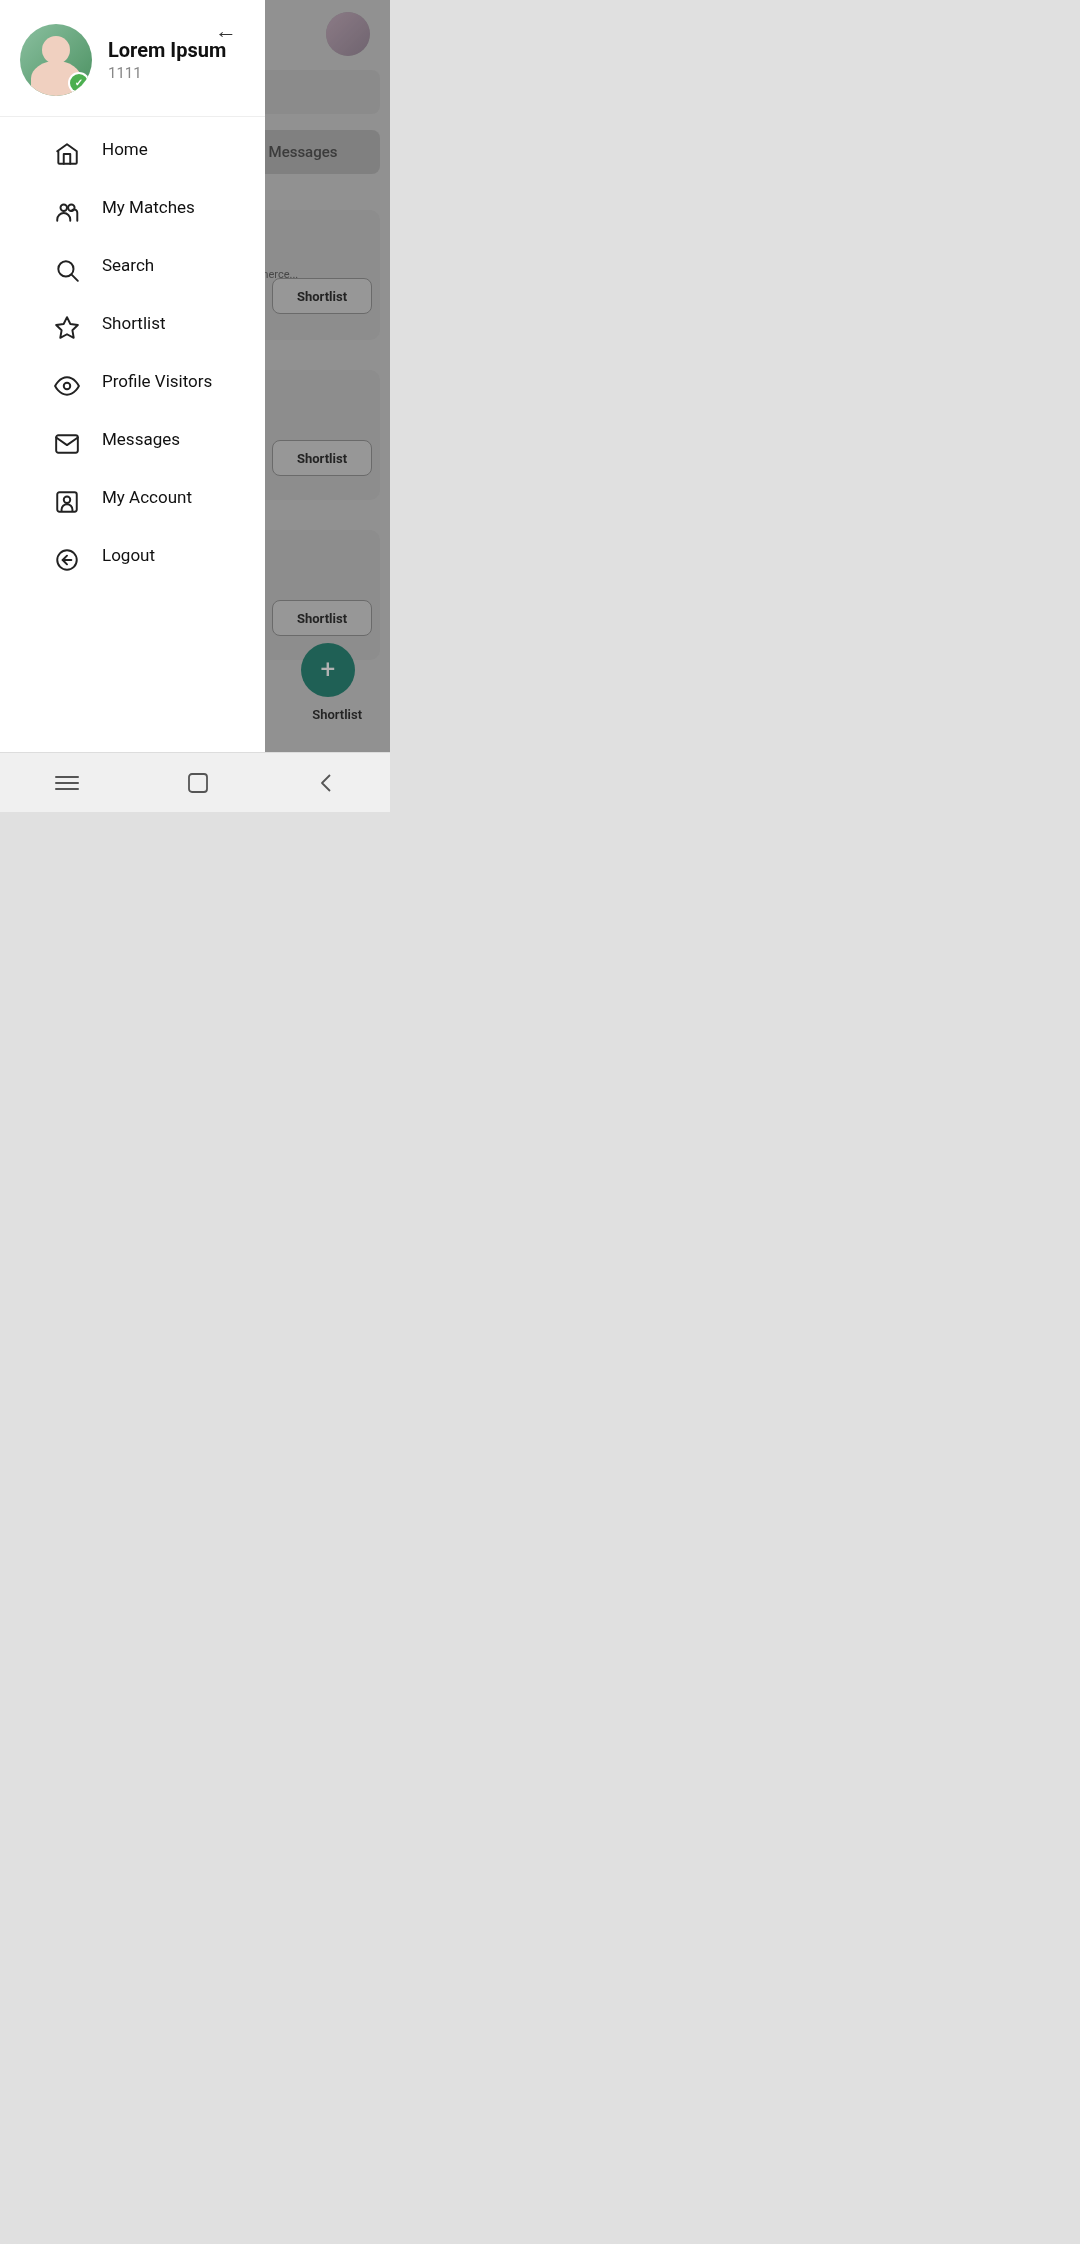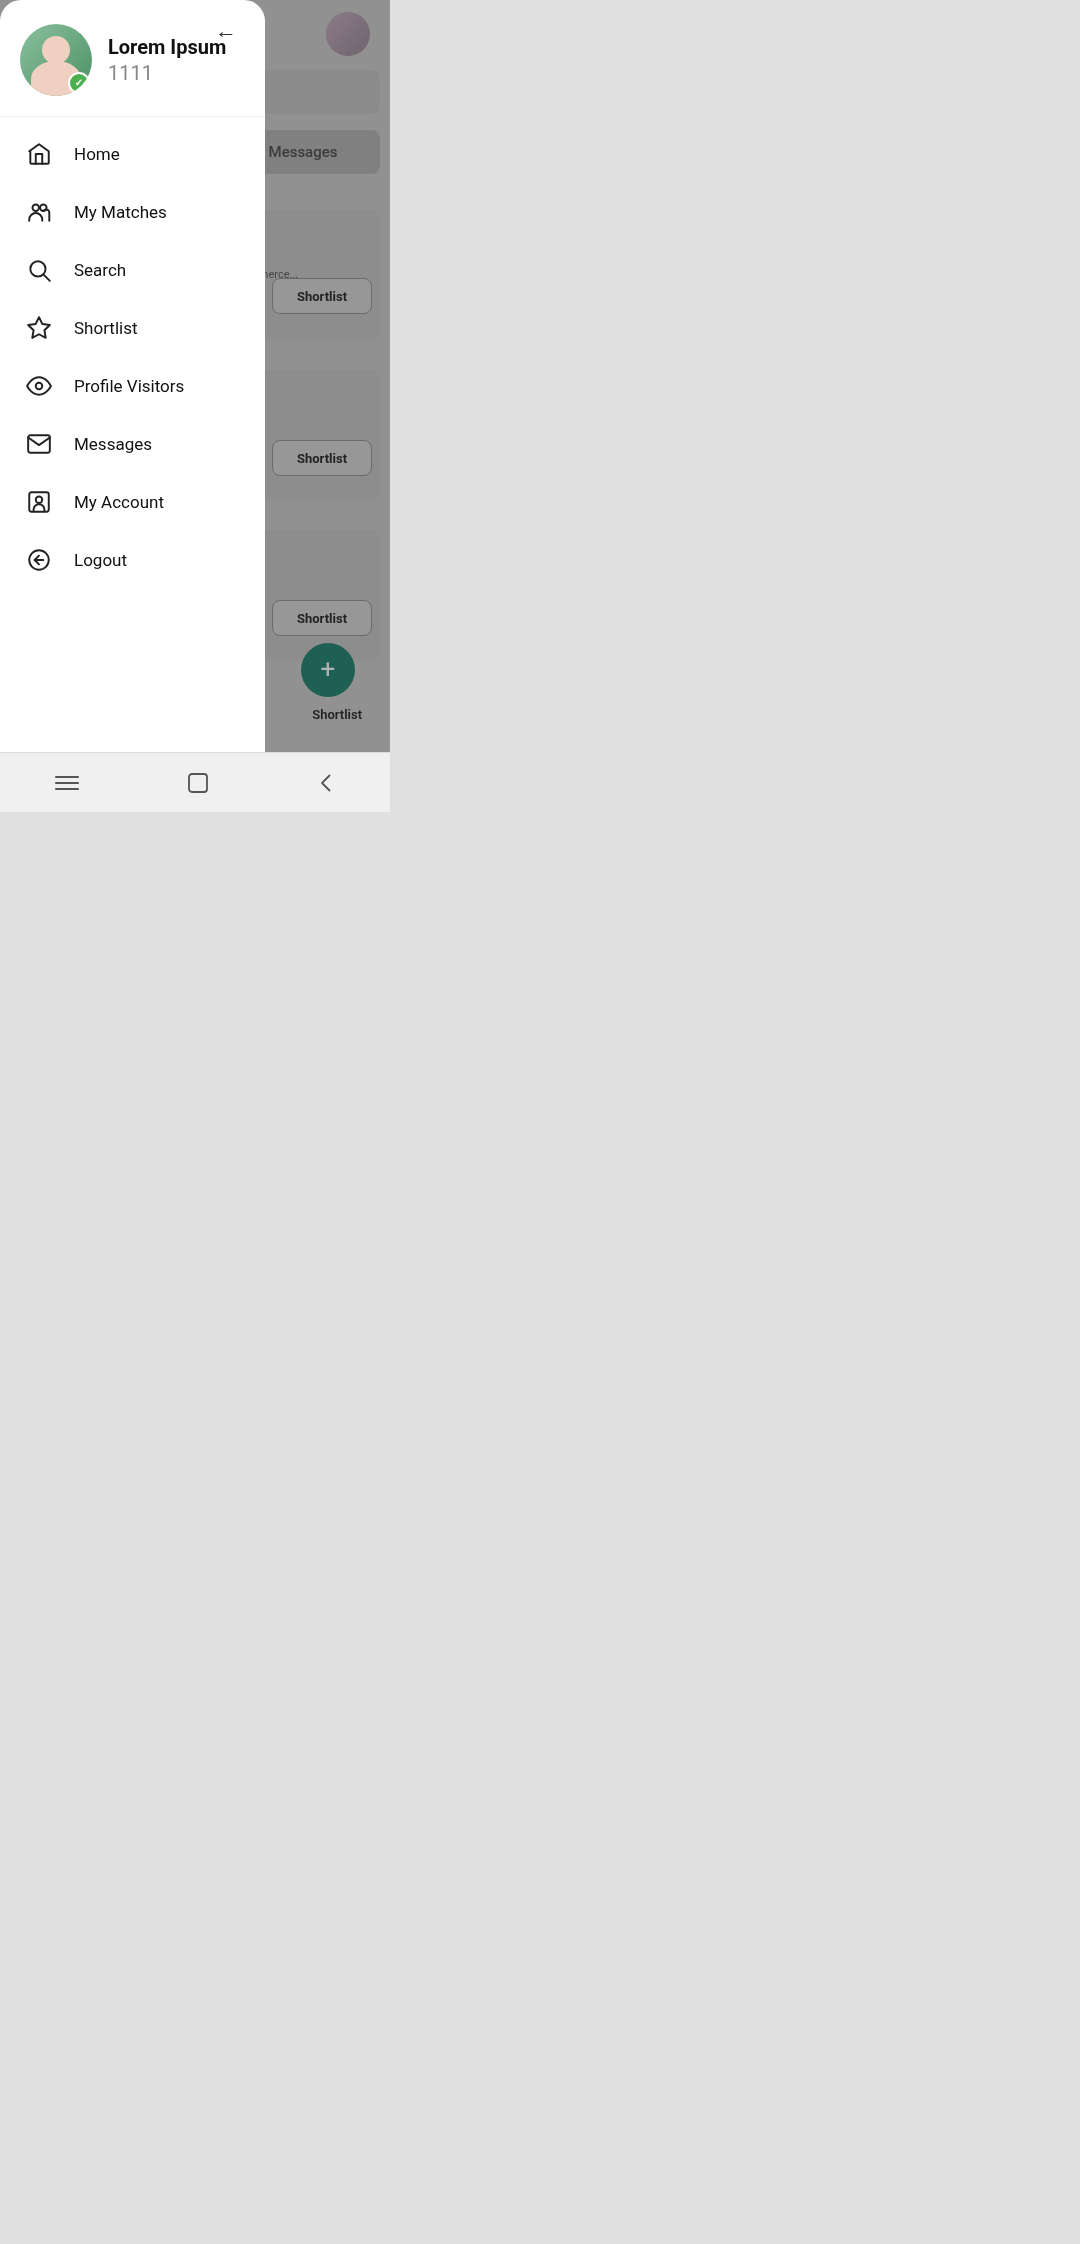--- a/index.html
+++ b/index.html
@@ -180,21 +180,20 @@
       position: absolute;
       top: 0;
       left: 0;
       width: 68%;
       bottom: 0;
       background: #ffffff;
       z-index: 10;
       display: flex;
       flex-direction: column;
       overflow-y: auto;
-      border-radius: 21px;
     }
 
     
     .back-arrow {
       position: absolute;
       top: 18px;
       left: 215px;
       z-index: 11;
       font-size: 22px;
       color: #333;
@@ -287,37 +286,37 @@
 
     .drawer-user-info {
       flex: 1;
     }
     .drawer-user-name {
       font-size: 20px;
       font-weight: 700;
       color: #111;
     }
     .drawer-user-id {
-      font-size: 20px;
+      font-size: 15px;
       color: #888;
       margin-top: 2px;
     }
 
     
     .menu-list {
       padding: 8px 0;
       flex: 1;
     }
 
     .menu-item {
       display: flex;
-      align-items: center;
       padding: 14px 24px;
       gap: 20px;
       cursor: pointer;
+      margin-left: 28px;
     }
 
     .menu-icon {
       width: 30px;
       height: 30px;
       display: flex;
       align-items: center;
       justify-content: center;
       flex-shrink: 0;
     }

